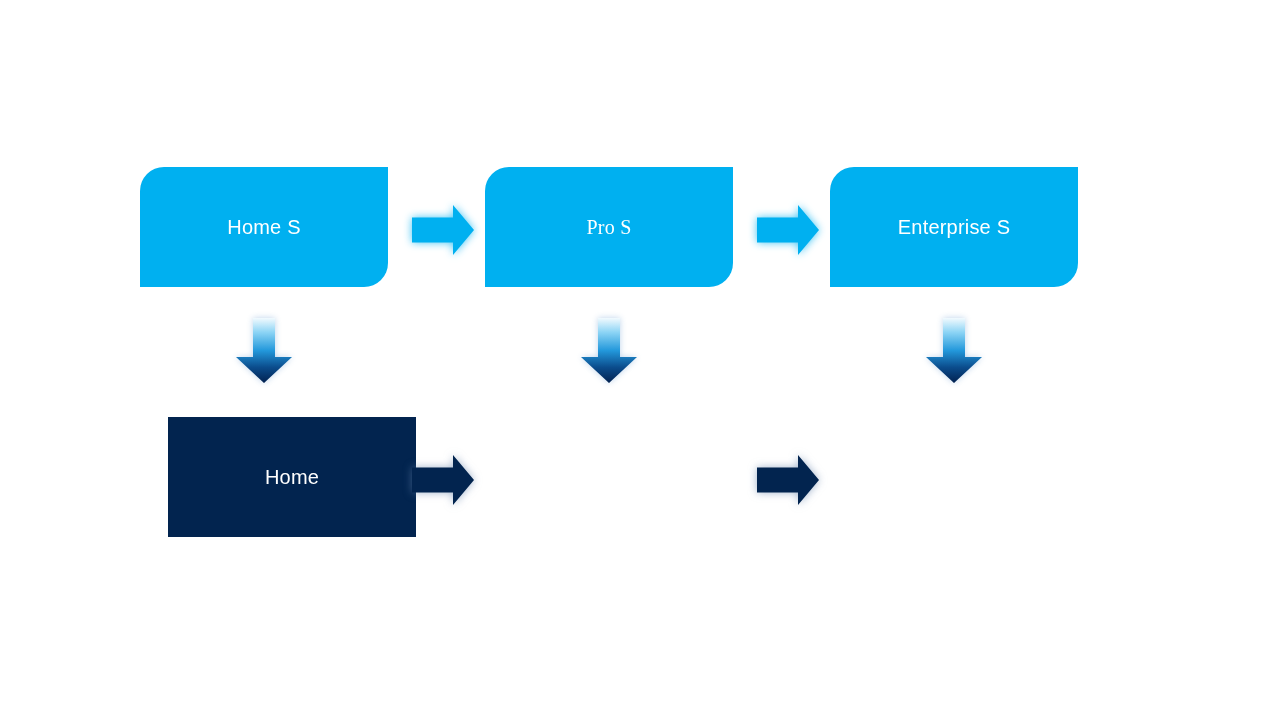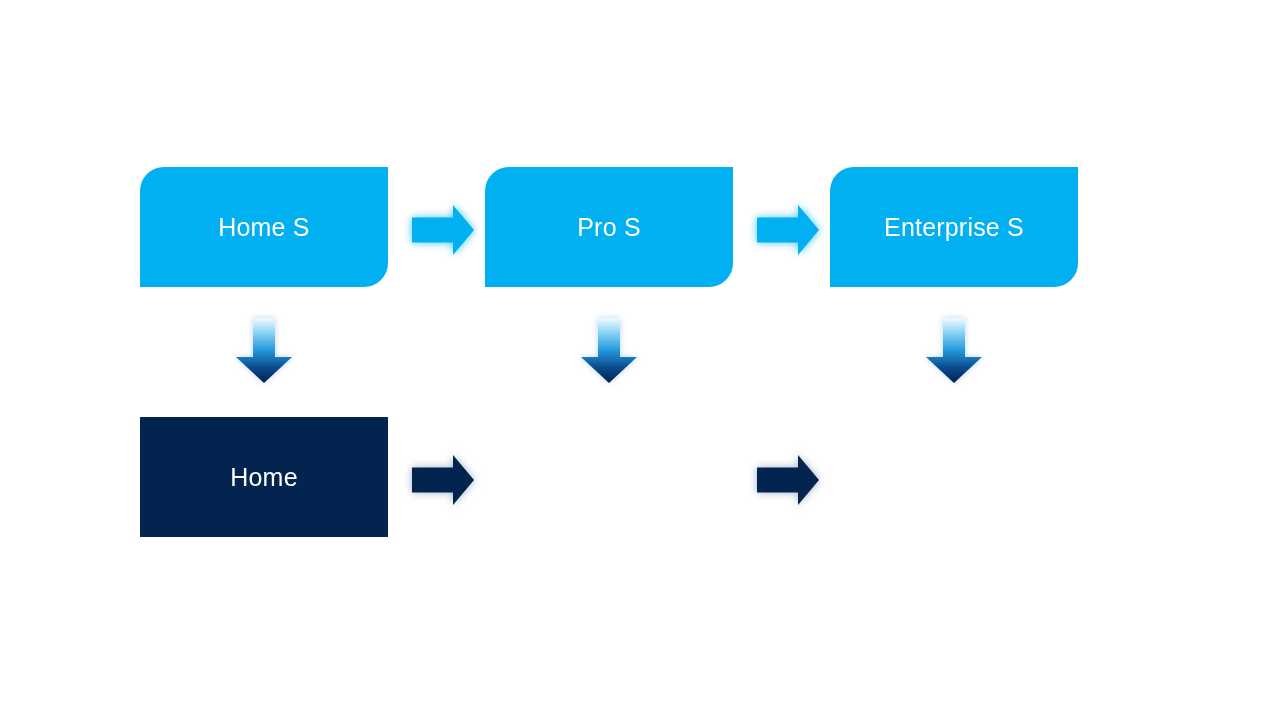--- a/index.html
+++ b/index.html
@@ -16,35 +16,36 @@
     font-family: "Liberation Sans", sans-serif;
   }
   .node {
     position: absolute;
     width: 248px;
     height: 120px;
     display: flex;
     align-items: center;
     justify-content: center;
     color: #ffffff;
-    font-size: 25px;
+    font-size: 20px;
     letter-spacing: 0.2px;
   }
   .node.top {
     top: 167px;
     background: #00B0F0;
     border-radius: 24px 0 24px 0;
   }
   .node.bottom {
     top: 417px;
     background: #02244F;
     border-radius: 0;
+    margin-left: 28px;
   }
   .col1 { left: 140px; }
-  .col2 { left: 485px; }
+  .col2 { left: 485px; font-family: Liberation Serif, serif; }
   .col3 { left: 830px; }
 
   .rarrow {
     position: absolute;
     width: 62px;
     height: 50px;
   }
   .rarrow.light { top: 205px; filter: drop-shadow(0 0 4px rgba(0,176,240,0.75)); }
   .rarrow.dark  { top: 455px; filter: drop-shadow(0 0 4px rgba(96,126,168,0.6)); }
   .gap1 { left: 412px; }

